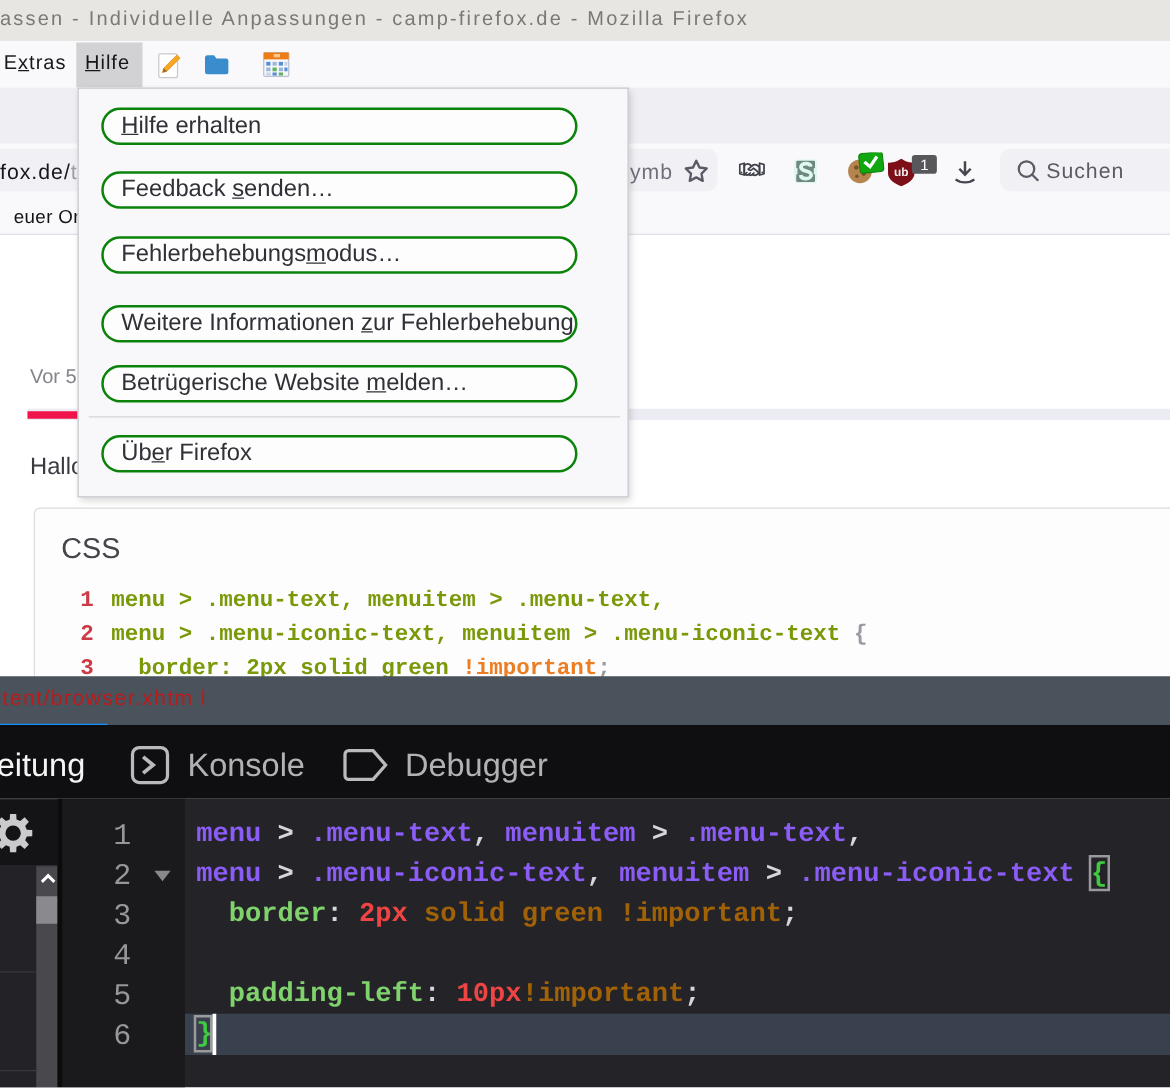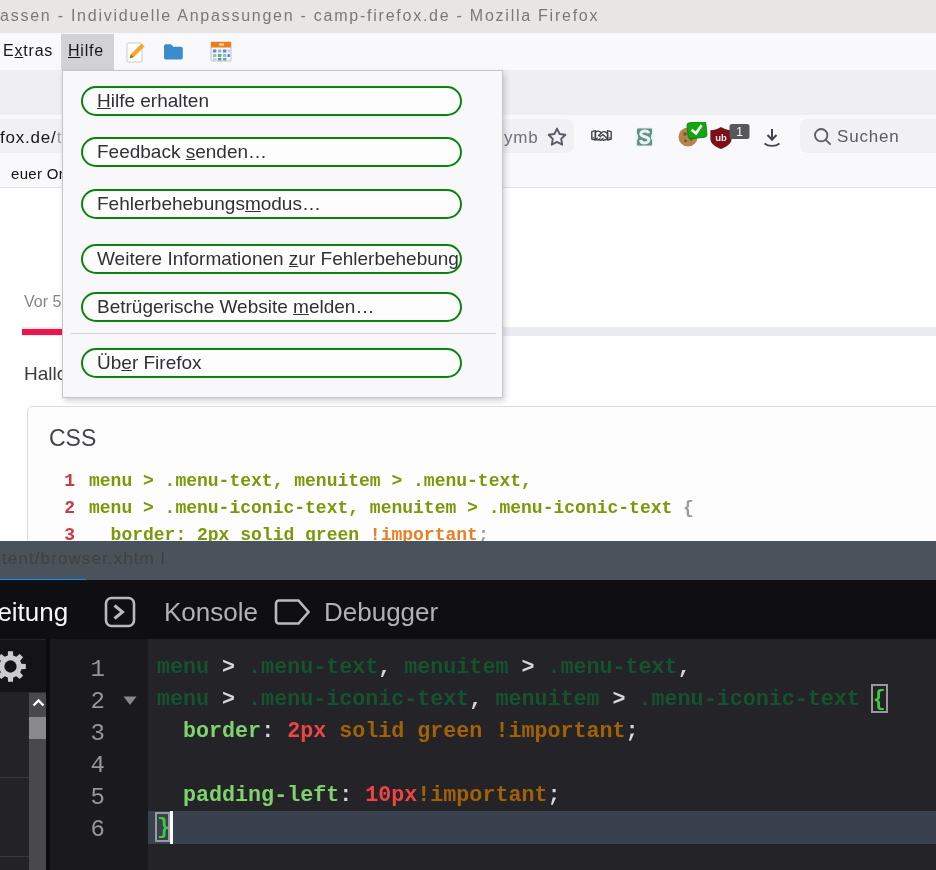--- a/index.html
+++ b/index.html
@@ -33,36 +33,36 @@
   
   #popup{left:62px;top:70px;width:441px;height:328px;background:#f8f8fa;
          border:1px solid #c5c5cc;box-sizing:border-box;
          box-shadow:2px 3px 6px rgba(0,0,0,0.18);}
   .mitem{position:absolute;left:18px;width:381px;height:30px;border:2px solid #0b830b;
          border-radius:15px;box-sizing:border-box;font-size:19px;color:#303036;
          line-height:26px;padding-left:14px;white-space:pre;background:#fdfdfe;}
   #msep{position:absolute;left:8px;top:262px;width:425px;height:1px;background:#d4d4d9;}
   
   #dtslate{left:0;top:541px;width:936px;height:39px;background:#4a525b;}
-  #dtslatetext{left:2px;top:549px;font-size:17px;color:#404040;white-space:pre;letter-spacing:1.1px;}
+  #dtslatetext{left:2px;top:549px;font-size:17px;color:#b91c1c;white-space:pre;letter-spacing:1.1px;}
   #dtblue{left:0;top:579px;width:86px;height:5px;background:#1191ff;}
   #dttabs{left:0;top:580px;width:936px;height:59px;background:#0f0f11;}
   .dttab{top:597px;font-size:26px;color:#b2b2b5;}
   #dteditor{left:0;top:639px;width:936px;height:231px;background:#242428;}
   #gearblock{left:0;top:640px;width:46px;height:52px;background:#141416;border-bottom:1px solid #2e2e31;}
   #leftlist{left:0;top:692px;width:29px;height:178px;background:#232327;}
   #sbtrack{left:29px;top:693px;width:17px;height:177px;background:#48484d;}
   #sbthumb{left:29px;top:717px;width:17px;height:22px;background:#8a8a8e;}
   #vline{left:46px;top:639px;width:4px;height:231px;background:#0c0c0d;}
   #gutter{left:50px;top:639px;width:98px;height:231px;background:#1a1a1c;}
   .gnum{position:absolute;font-family:"Liberation Mono",monospace;font-size:24px;color:#97979b;width:57px;text-align:right;left:48px;line-height:32px;}
   #line6hl{left:148px;top:811px;width:788px;height:33px;background:#3a414e;}
   .dcode{font-family:"Liberation Mono",monospace;font-size:21.7px;white-space:pre;
          color:#d7d7db;line-height:32px;font-weight:bold;}
-  .cs{color:#14532d;} 
+  .cs{color:#8b5cf6;} 
   .cp{color:#80d26d;} 
   .cn{color:#ef4444;} 
   .ck{color:#a16207;} 
   .cb{color:#3fcb3f;} 
   .bracebox{}
   #cursor{left:170px;top:811px;width:2.5px;height:33px;background:#fff;}
 </style>
 </head>
 <body>
 <div id="root">
@@ -176,21 +176,21 @@
     <div class="mitem" style="top:221px;">Betrügerische Website <u>m</u>elden…</div>
     <div id="msep"></div>
     <div class="mitem" style="top:277px;">Üb<u>e</u>r Firefox</div>
   </div>
 
   <div class="abs" id="dtslate"></div>
   <div class="abs" id="dtslatetext">tent/browser.xhtm l</div>
   <div class="abs" id="dtblue"></div>
   <div class="abs" id="dttabs"></div>
   <div class="abs dttab" style="left:-72px;color:#f5f5f6;">Bearbeitung</div>
-  <div class="abs dttab" style="left:164px;">Konsole</div>
+  <div class="abs dttab" style="left:150px;">Konsole</div>
   <div class="abs dttab" style="left:324px;">Debugger</div>
   <svg class="abs" style="left:104px;top:596px;" width="32" height="32" viewBox="0 0 32 32">
     <rect x="2" y="2" width="28" height="28" rx="5.5" fill="none" stroke="#bababd" stroke-width="2.6"></rect>
     <path d="M10.5 9.5 L18.5 16 L10.5 22.5" fill="none" stroke="#bababd" stroke-width="3"></path>
   </svg>
   <svg class="abs" style="left:274px;top:598px;" width="38" height="28" viewBox="0 0 38 28">
     <path d="M5 2.5 h19.5 L34.5 14 L24.5 25.5 H5 a3 3 0 0 1 -3-3 v-17 a3 3 0 0 1 3-3 Z" fill="none" stroke="#bababd" stroke-width="2.6"></path>
   </svg>
 
   <div class="abs" id="dteditor"></div>

